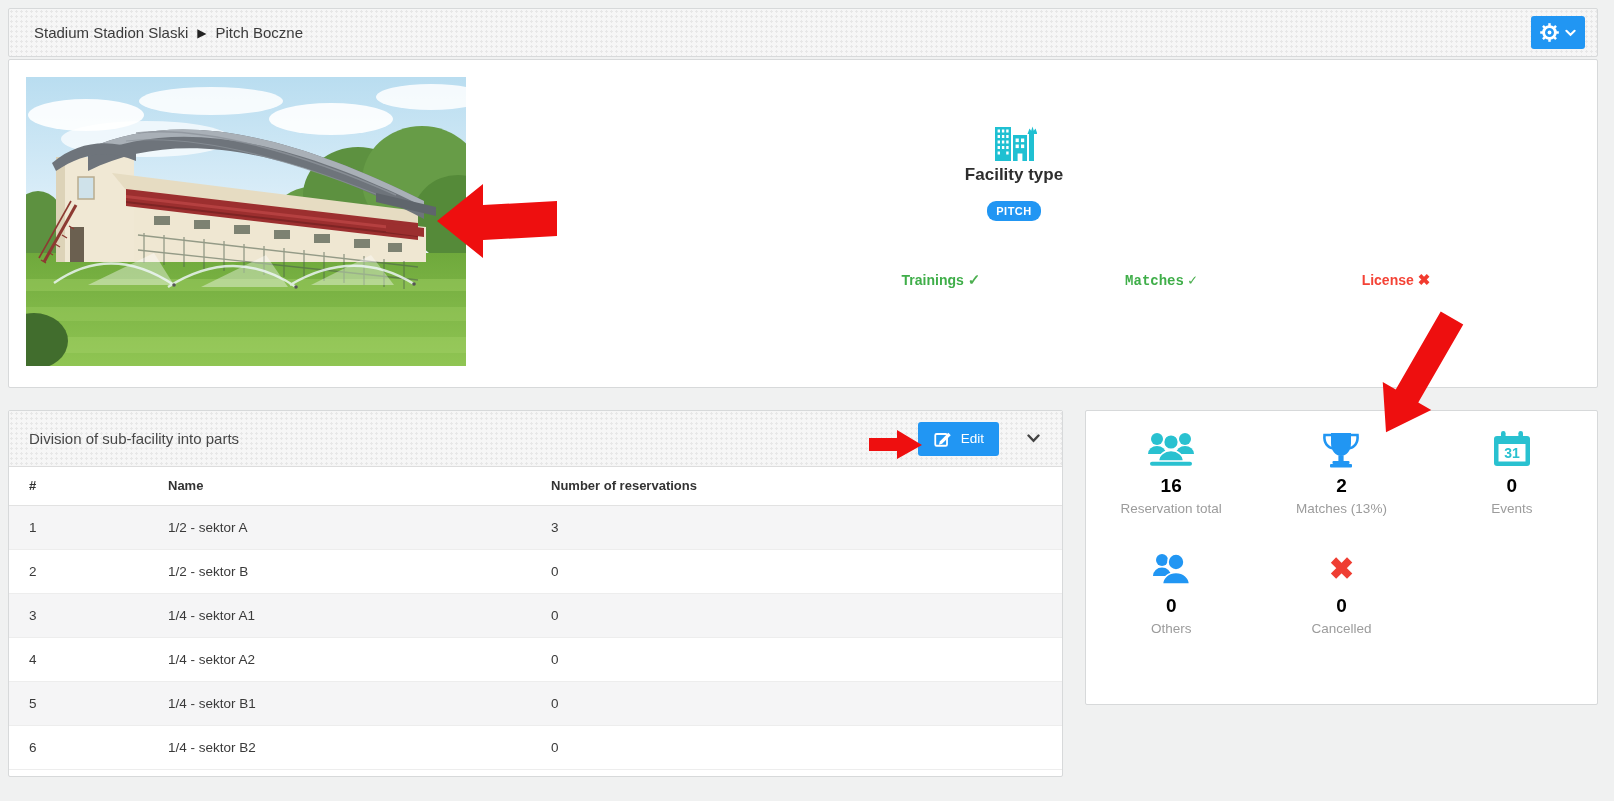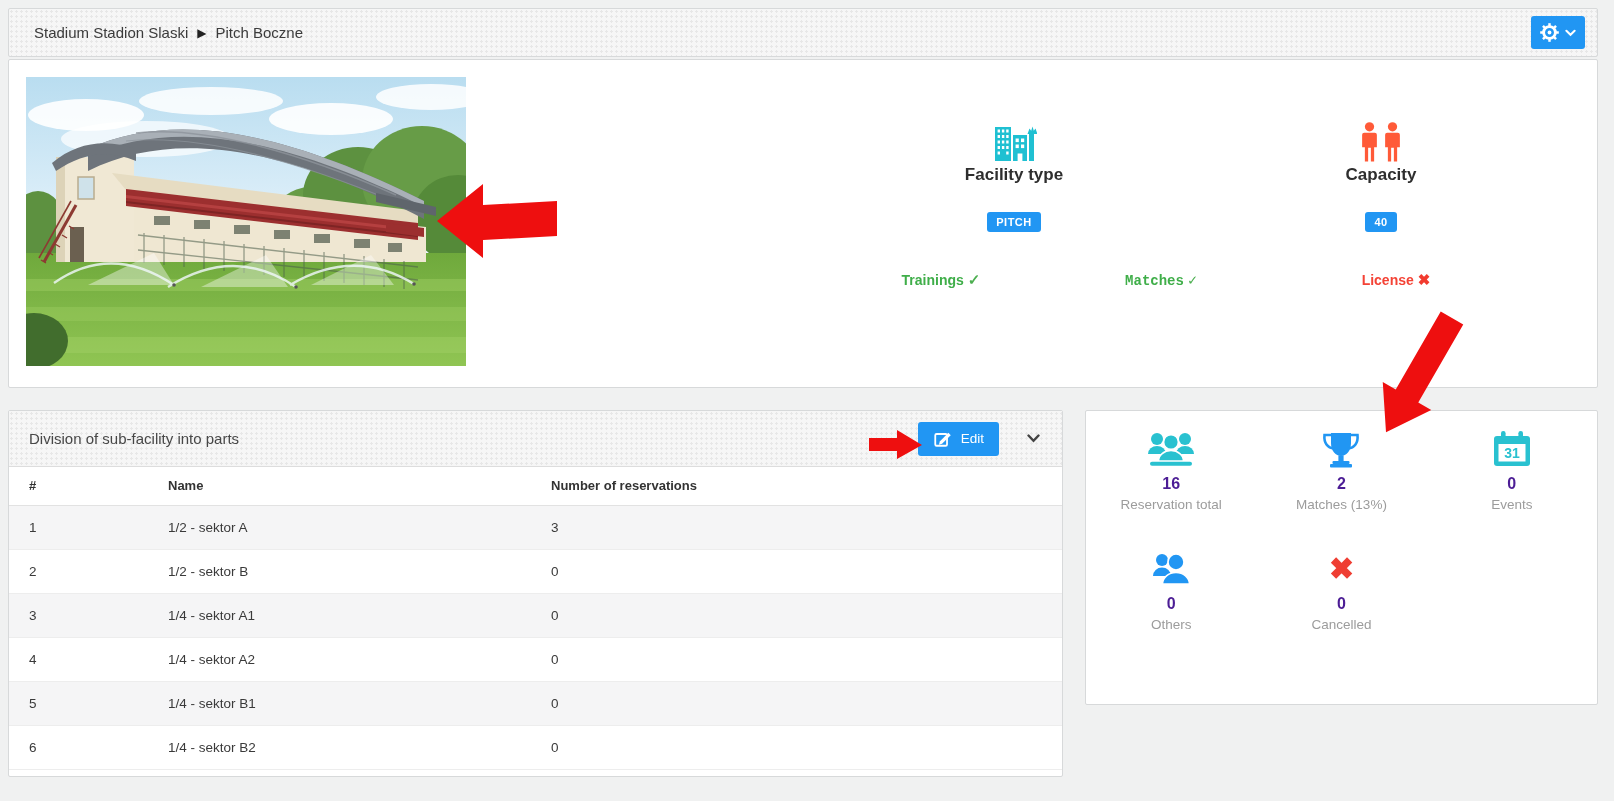--- a/index.html
+++ b/index.html
@@ -32,21 +32,21 @@
   .btn-green { background:#4caf50; height:33px; padding:0 14px; font-size:13.5px; font-weight:bold; gap:9px; }
   .btn-gear  { background:#2196f3; height:33px; width:54px; margin-left:21px; gap:6px; }
 
   
   .main-card { left:8px; top:59px; width:1590px; height:329px; }
   .stadium { position:absolute; left:17px; top:17px; width:440px; height:289px; overflow:hidden; }
   .stadium svg { display:block; width:100%; height:100%; }
   .info-block { position:absolute; width:220px; top:55px; text-align:center; }
   .info-block .ib-icon { height:48px; display:flex; align-items:flex-end; justify-content:center; }
   .info-block .ib-label { margin-top:2px; font-size:17px; font-weight:bold; color:#2e2e2e; }
-  .badge { display:inline-block; margin-top:27px; background:#2196f3; color:#fff; font-size:11px; font-weight:bold; letter-spacing:.5px; padding:4px 9px; border-radius:3px; }
+  .badge { display:inline-block; margin-top:16px; background:#2196f3; color:#fff; font-size:11px; font-weight:bold; letter-spacing:.5px; padding:4px 9px; border-radius:9px; }
   .pos-ftype { left:895px; } .pos-cap { left:1262px; }
   .flag { position:absolute; top:211px; width:210px; text-align:center; font-size:14px; font-weight:bold; }
   .flag-ok { color:#3fae49; } .flag-no { color:#f44336; }
   .flag .mark { font-size:15px; margin-left:4px; }
   .flag .mark.ok { color:#4caf50; } .flag .mark.no { color:#f23b2f; }
   .pos-f1 { left:827px; } .pos-f2 { left:1047px;font-family:Liberation Mono, monospace; } .pos-f3 { left:1282px; }
 
   
   .division-card { left:8px; top:410px; width:1055px; height:367px; }
   .panel-header { height:56px; display:flex; align-items:center; padding:0 18px 0 20px; border-bottom:1px solid #ddd; font-size:15px; color:#474747; }
@@ -57,21 +57,21 @@
   .div-table th { text-align:left; font-size:13px; color:#333; font-weight:bold; height:38px; padding-left:20px; border-bottom:1px solid #e2e2e2; }
   .div-table td { font-size:13.5px; color:#3a3a3a; height:44px; padding-left:20px; border-bottom:1px solid #ededed; }
   .div-table col.c-idx { width:139px; } .div-table col.c-name { width:383px; }
   .div-table tr.odd td { background:#f5f5f6; }
 
   
   .stats-card { left:1085px; top:410px; width:513px; height:295px; }
   .stats-grid { display:grid; grid-template-columns:repeat(3,1fr); }
   .stat-cell { text-align:center; padding-top:15px; height:120px; }
   .stat-icon { height:46px; display:flex; align-items:center; justify-content:center; }
-  .stat-value { margin-top:3px; font-size:16px; font-weight:bold; color:#4c1d95; }
+  .stat-value { margin-top:3px; font-size:19px; font-weight:bold; color:#000000; }
   .stat-label { margin-top:4px; font-size:13.5px; color:#9c9c9c; }
   .x-glyph { font-size:30px; font-weight:bold; color:#ef3e33; line-height:1; }
 
   
   .arrows { position:absolute; left:0; top:0; width:1614px; height:801px; pointer-events:none; }
 </style>
 </head>
 <body>
 
 <svg width="0" height="0" style="position:absolute" aria-hidden="true">
@@ -240,30 +240,20 @@
           <rect x="26.6" y="32.5" width="4.8" height="7.5"></rect>
         </g>
         <rect x="38" y="13" width="5" height="27"></rect>
         <path d="M36.5 13 l2-5.5 1.7 2.2 1.3-4.2 1.3 4.2 1.7-2.2 2 5.5 z"></path>
       </svg>
     </div>
     <div class="ib-label">Facility type</div>
     <span class="badge">PITCH</span>
   </div>
 
-  <div class="info-block pos-cap">
-    <div class="ib-icon">
-      <svg width="44" height="42" viewBox="0 0 44 42" fill="#ff5a38">
-        <use href="#sym-person" x="1" y="1" width="19" height="40"></use>
-        <use href="#sym-person" x="24" y="1" width="19" height="40"></use>
-      </svg>
-    </div>
-    <div class="ib-label">Capacity</div>
-    <span class="badge">40</span>
-  </div>
 
   <div class="flag flag-ok pos-f1">
     <span>Trainings</span><span class="mark ok">✓</span>
   </div>
   <div class="flag flag-ok pos-f2">
     <span>Matches</span><span class="mark ok">✓</span>
   </div>
   <div class="flag flag-no pos-f3">
     <span>License</span><span class="mark no">✖</span>
   </div>

